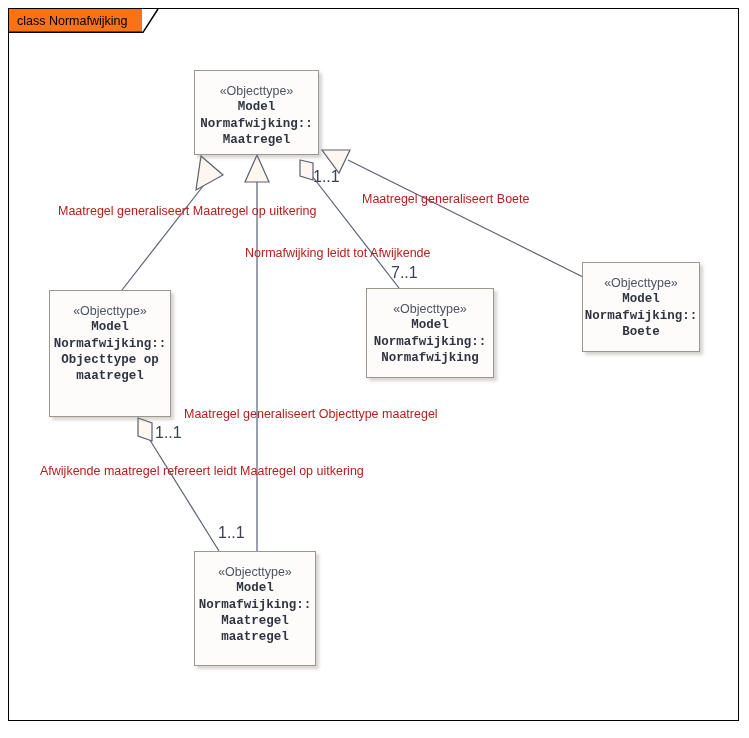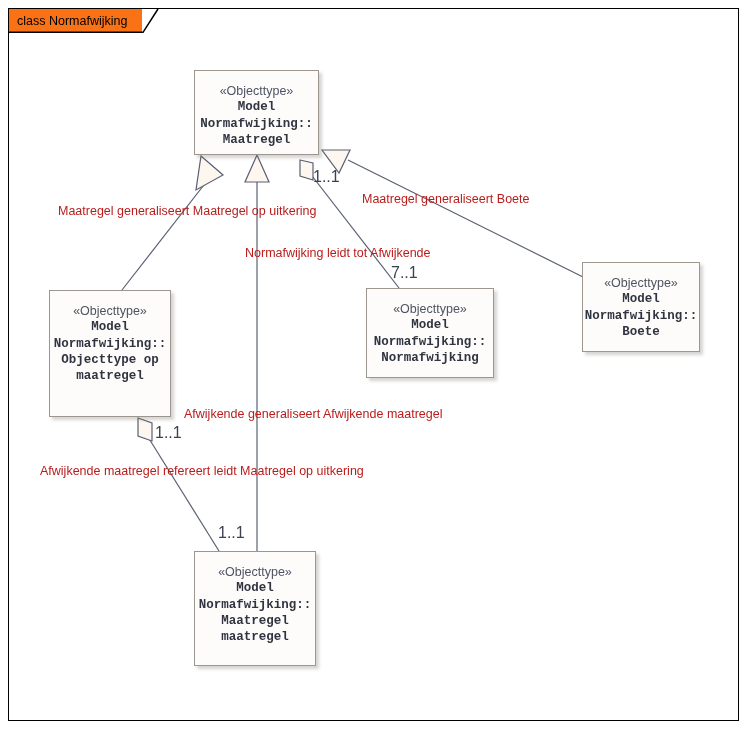--- a/index.html
+++ b/index.html
@@ -138,21 +138,21 @@
   <div class="cname">Maatregel</div>
   <div class="cname">maatregel</div>
 </div>
 
 <div class="edge-label" style="left:58px;top:204px;">Maatregel generaliseert Maatregel op uitkering</div>
 
 <div class="edge-label" style="left:362px;top:192px;">Maatregel generaliseert Boete</div>
 
 <div class="edge-label" style="left:245px;top:246px;">Normafwijking leidt tot Afwijkende</div>
 
-<div class="edge-label" style="left:184px;top:407px;">Afwijkende generaliseert Afwijkende maatregel</div>
+<div class="edge-label" style="left:184px;top:407px;">Maatregel generaliseert Objecttype maatregel</div>
 
 <div class="edge-label" style="left:40px;top:464px;">Afwijkende maatregel refereert leidt Maatregel op uitkering</div>
 
 <div class="mult-label" style="left:313px;top:168px;">1..1</div>
 
 <div class="mult-label" style="left:391px;top:264px;">7..1</div>
 
 <div class="mult-label" style="left:155px;top:424px;">1..1</div>
 
 <div class="mult-label" style="left:218px;top:524px;">1..1</div>

